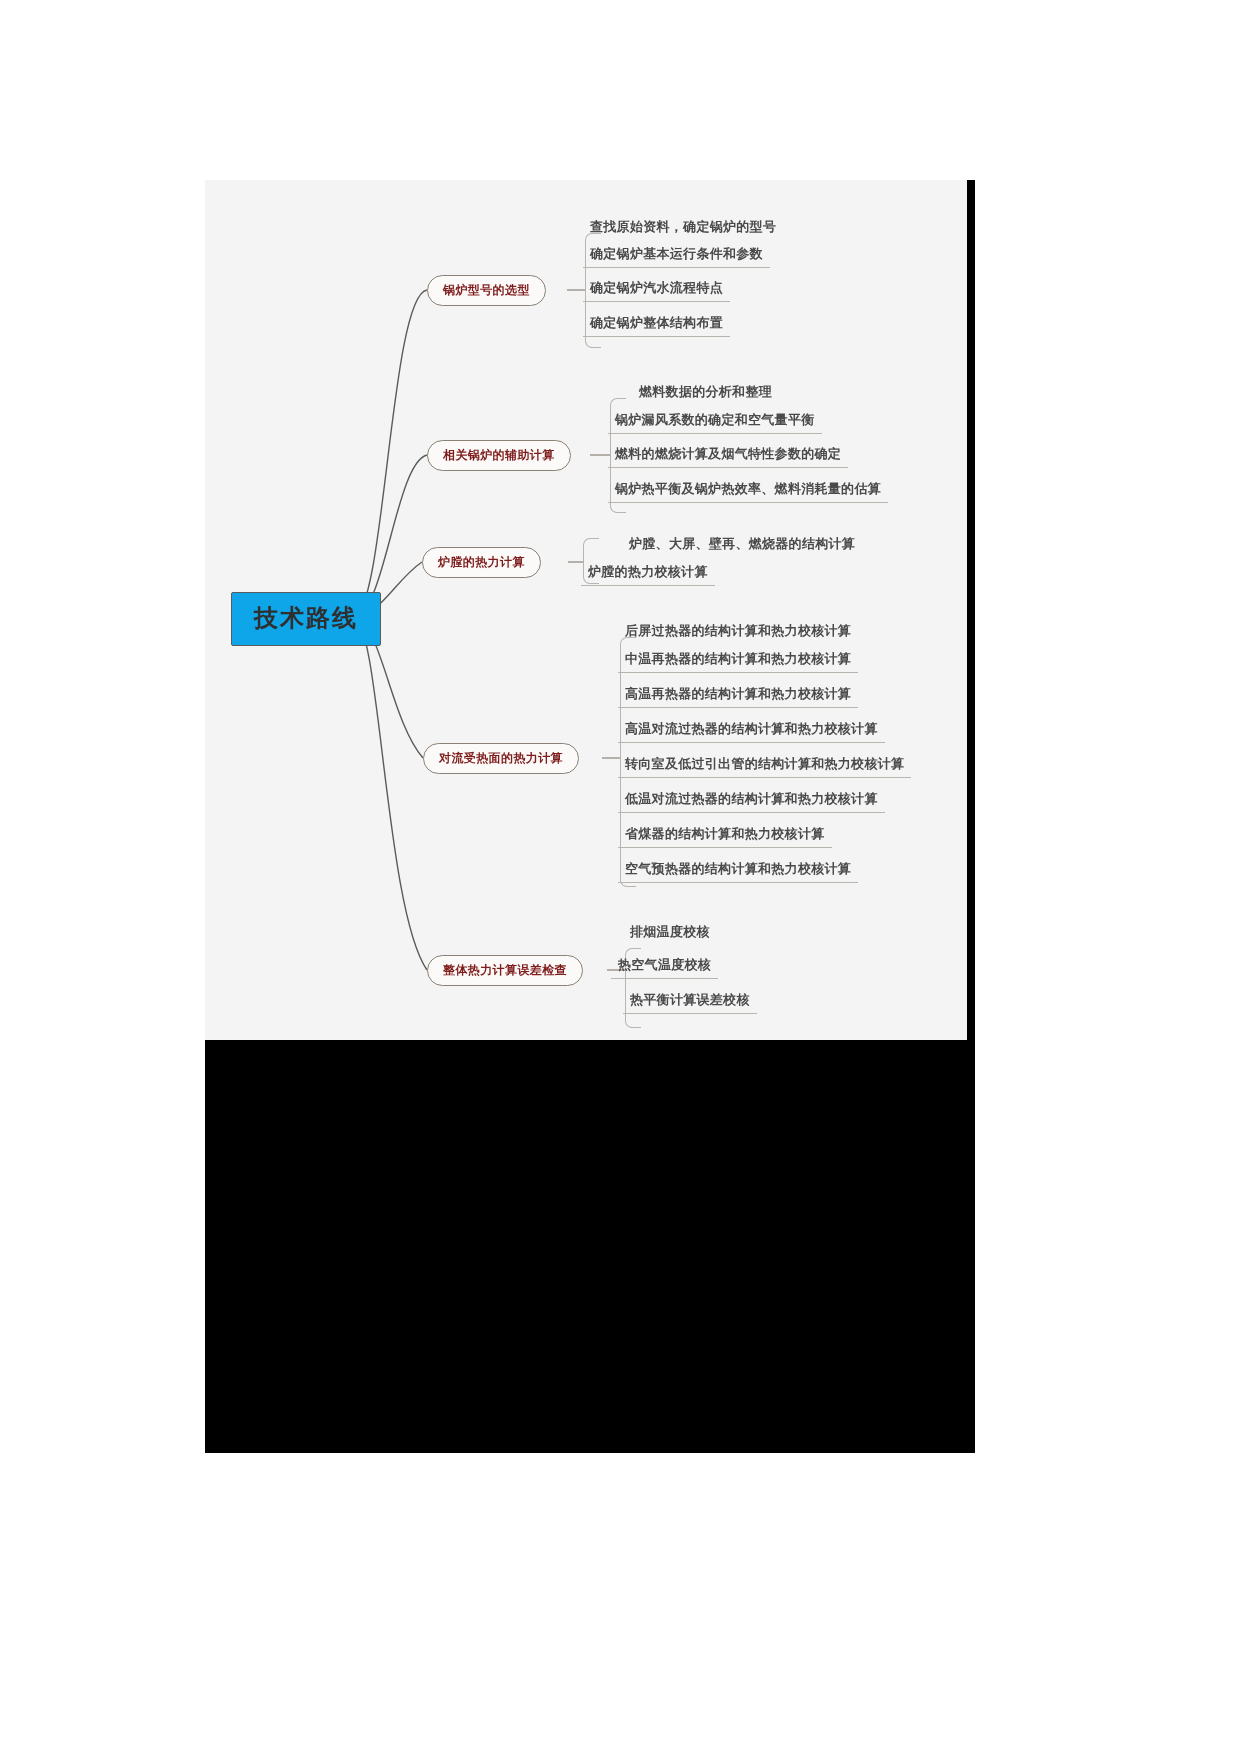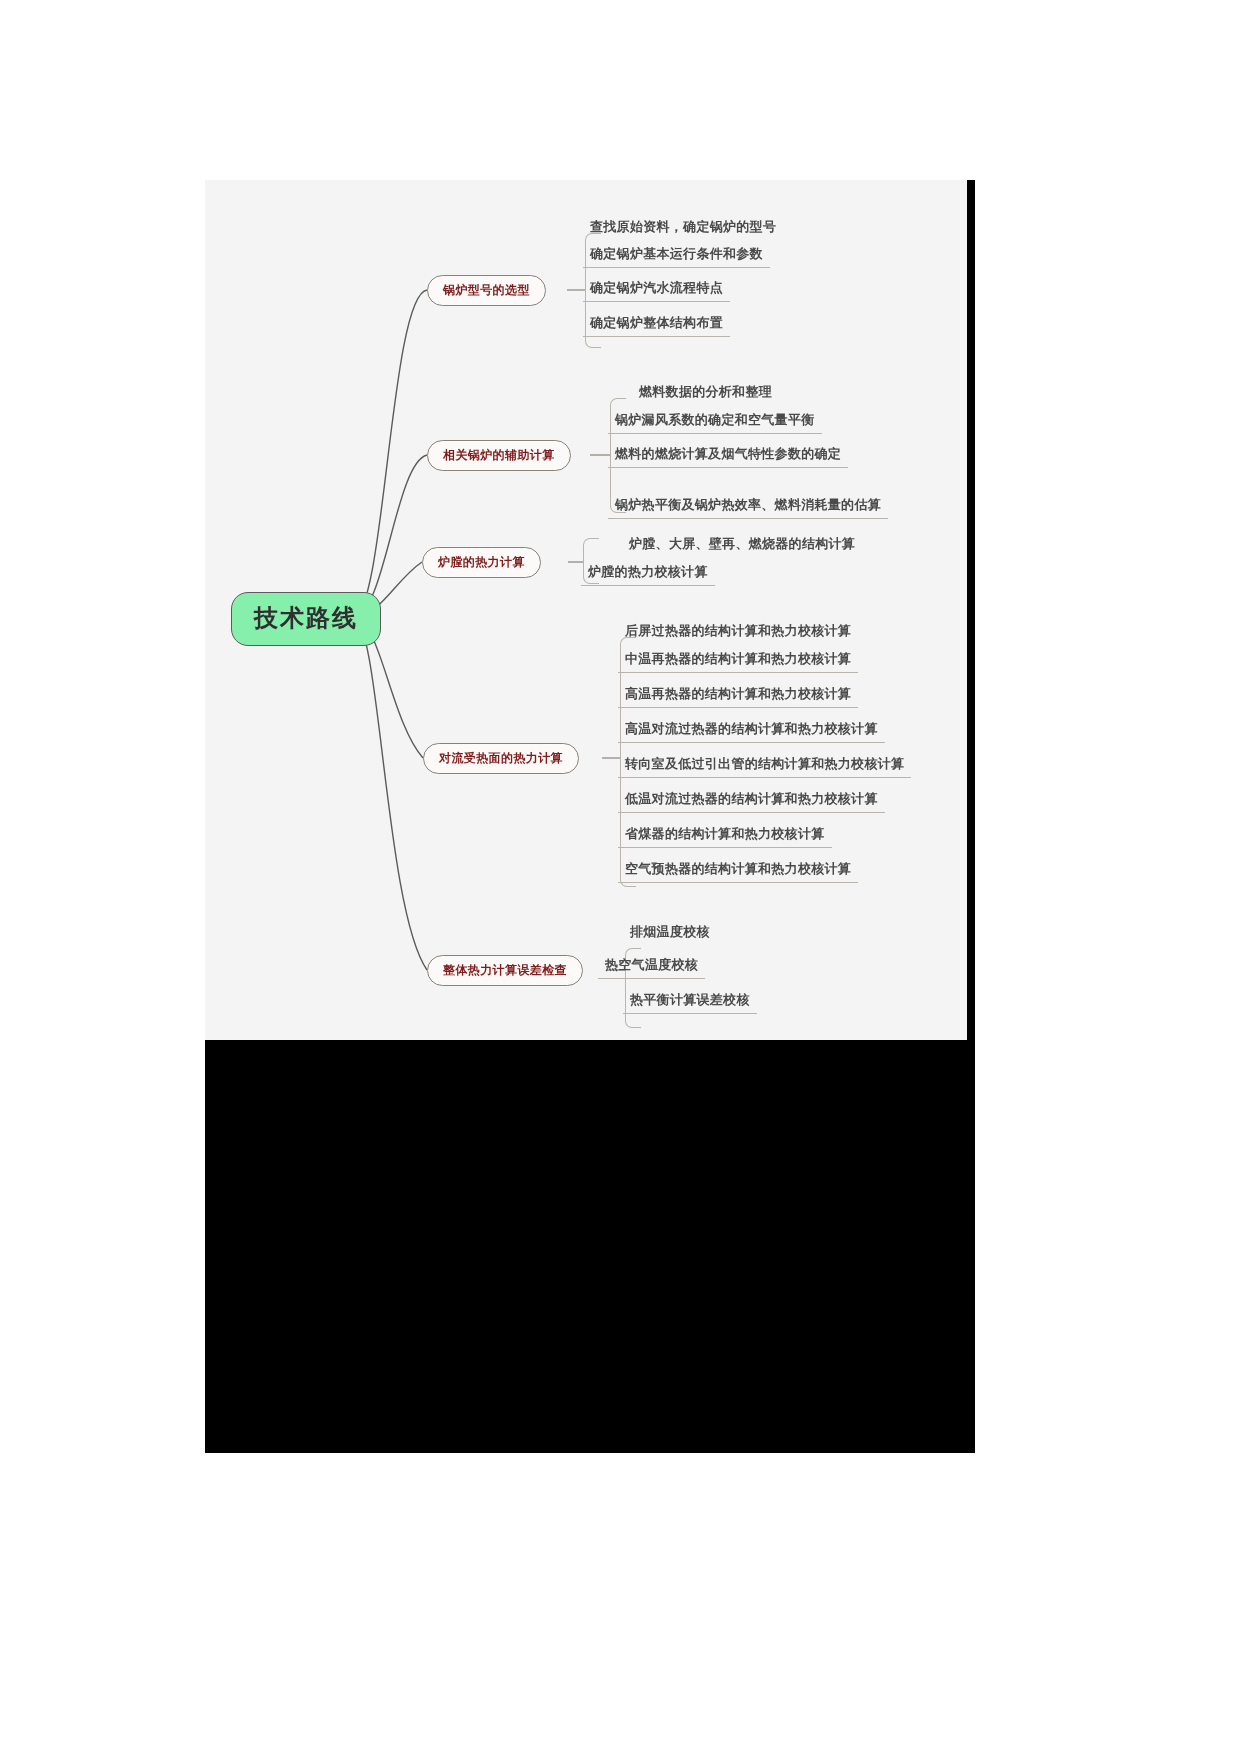--- a/index.html
+++ b/index.html
@@ -64,22 +64,22 @@
   
   .node {
     position: absolute;
     box-sizing: border-box;
     white-space: nowrap;
     font-weight: bold;
   }
 
   .root-node {
     border: 1px solid #5b5b5b;
-    border-radius: 17px;
-    background: #86efac;
+    border-radius: 2px;
+    background: #0ea5e9;
     color: #2f2f2f;
     font-size: 24px;
     letter-spacing: 2px;
     padding: 13px 22px 15px 22px;
     line-height: 1;
   }
 
   .branch-node {
     border: 1px solid #8a8177;
     border-radius: 20px;
@@ -154,21 +154,21 @@
     <div class="node leaf-node" style="left:378px; top:96px;">确定锅炉汽水流程特点</div>
     <div class="node leaf-node" style="left:378px; top:131px;">确定锅炉整体结构布置</div>
 
     <div class="node branch-node" style="left:222px; top:260px;">相关锅炉的辅助计算</div>
 
     <div class="leaf-group" style="left:405px; top:218px; width:16px; height:115px;"></div>
 
     <div class="node leaf-node first" style="left:427px; top:200px;">燃料数据的分析和整理</div>
     <div class="node leaf-node" style="left:403px; top:228px;">锅炉漏风系数的确定和空气量平衡</div>
     <div class="node leaf-node" style="left:403px; top:262px;">燃料的燃烧计算及烟气特性参数的确定</div>
-    <div class="node leaf-node" style="left:403px; top:297px;margin-top:16px;">锅炉热平衡及锅炉热效率、燃料消耗量的估算</div>
+    <div class="node leaf-node" style="left:403px; top:297px;">锅炉热平衡及锅炉热效率、燃料消耗量的估算</div>
 
     <div class="node branch-node" style="left:217px; top:367px;">炉膛的热力计算</div>
 
     <div class="leaf-group" style="left:378px; top:358px; width:16px; height:46px;"></div>
 
     <div class="node leaf-node first" style="left:376px; top:352px;margin-left:41px;">炉膛、大屏、壁再、燃烧器的结构计算</div>
     <div class="node leaf-node" style="left:376px; top:380px;">炉膛的热力校核计算</div>
 
     <div class="node branch-node" style="left:218px; top:563px;">对流受热面的热力计算</div>
 
@@ -181,17 +181,17 @@
     <div class="node leaf-node" style="left:413px; top:572px;">转向室及低过引出管的结构计算和热力校核计算</div>
     <div class="node leaf-node" style="left:413px; top:607px;">低温对流过热器的结构计算和热力校核计算</div>
     <div class="node leaf-node" style="left:413px; top:642px;">省煤器的结构计算和热力校核计算</div>
     <div class="node leaf-node" style="left:413px; top:677px;">空气预热器的结构计算和热力校核计算</div>
 
     <div class="node branch-node" style="left:222px; top:775px;">整体热力计算误差检查</div>
 
     <div class="leaf-group" style="left:420px; top:768px; width:16px; height:80px;"></div>
 
     <div class="node leaf-node first" style="left:418px; top:740px;">排烟温度校核</div>
-    <div class="node leaf-node" style="left:393px; top:773px;">热空气温度校核</div>
+    <div class="node leaf-node" style="left:406px; top:773px;">热空气温度校核</div>
     <div class="node leaf-node" style="left:418px; top:808px;">热平衡计算误差校核</div>
 
   </div>
 </div>
 
 </body></html>

